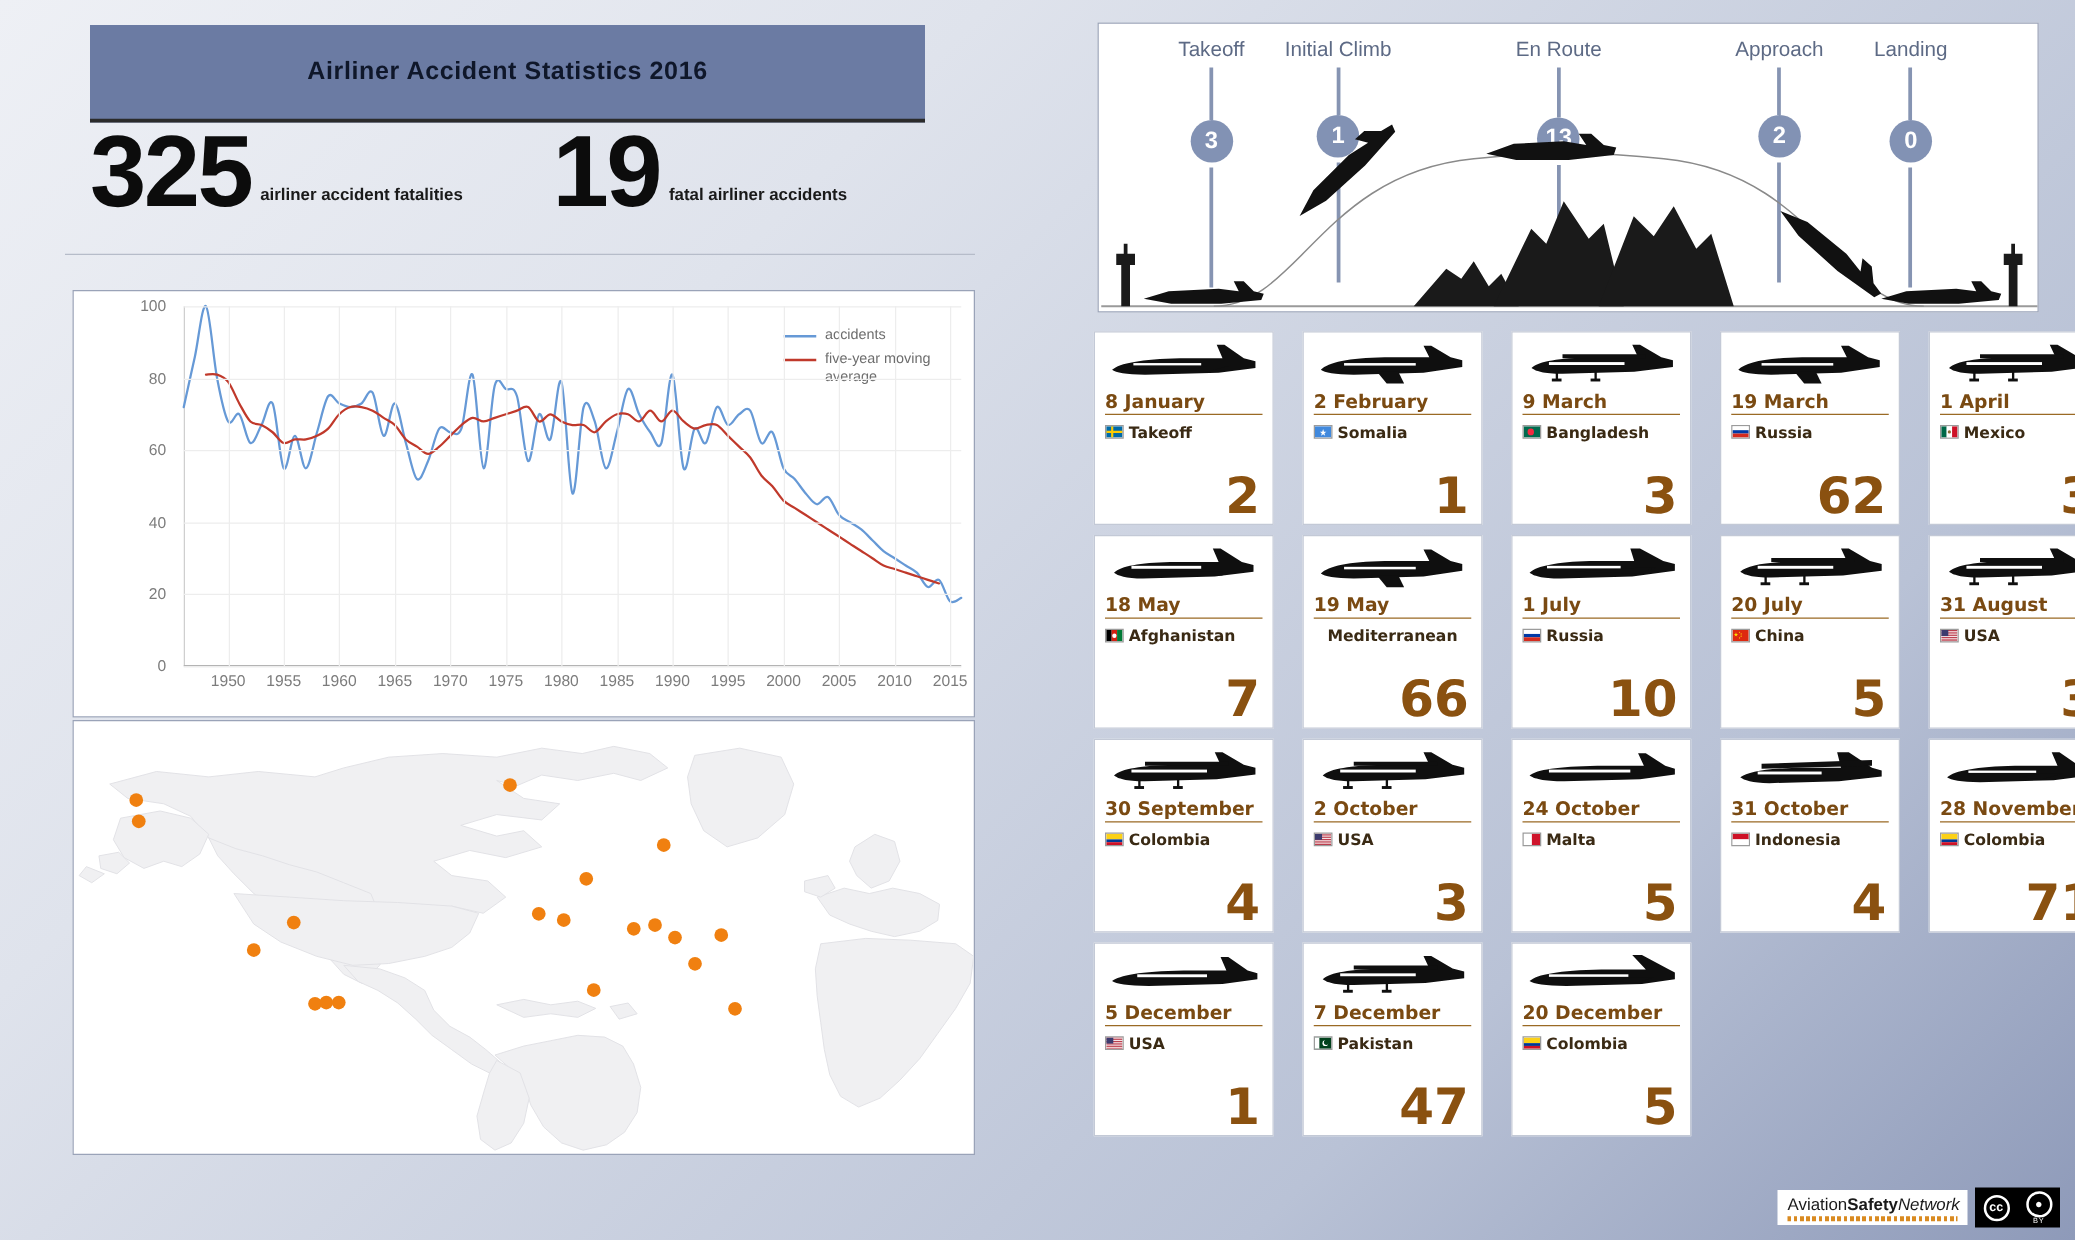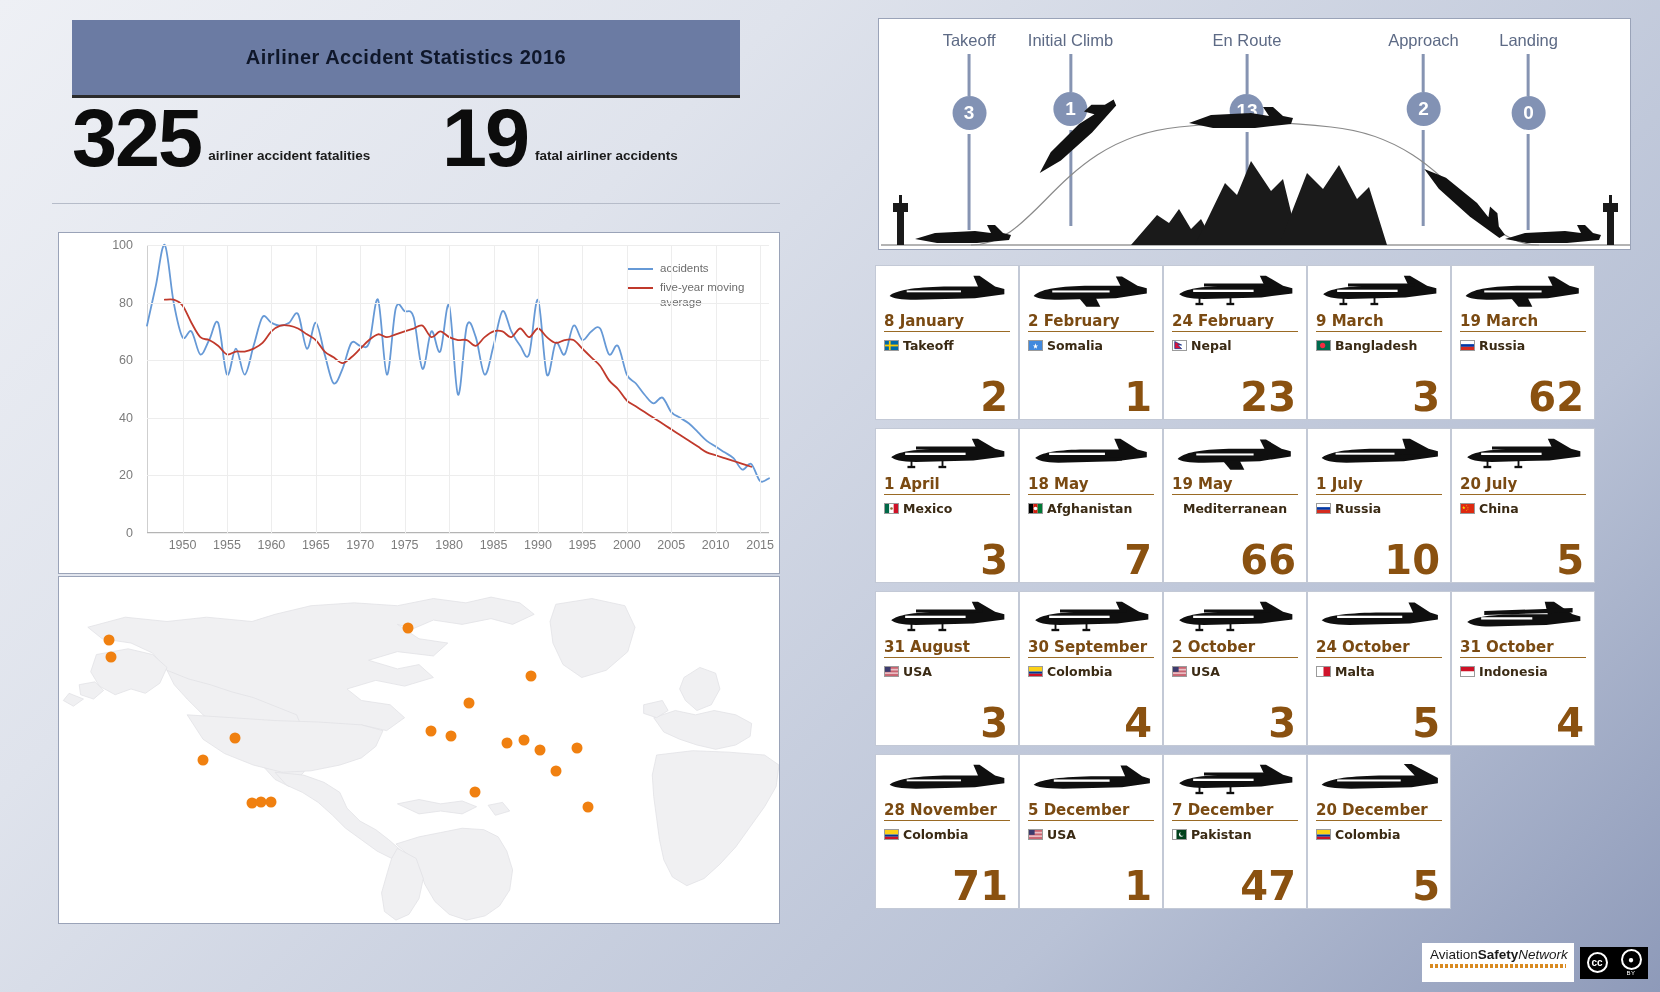--- a/index.html
+++ b/index.html
@@ -92,21 +92,21 @@
   .phase-bubble {
     width: 34px; height: 34px; border-radius: 50%; background: #8292b4;
     color: #fff; font-size: 19px; font-weight: bold;
     display: flex; align-items: center; justify-content: center; margin: 0 auto;
   }
   #phase-art { position: absolute; left: 0; right: 0; bottom: 0; height: 150px; }
 
   
   #cards {
     position: absolute; left: 45px; top: 265px; width: 760px;
-    display: grid; grid-template-columns: repeat(5, 144px); gap: 8px 0;
+    display: grid; grid-template-columns: repeat(5, 144px); gap: 8px 23px;
   }
   .card {
     background: #fff; border: 1px solid #c3c9d6; height: 155px;
     padding: 6px 8px 4px; position: relative; overflow: hidden;
   }
   .card-plane { height: 40px; display: flex; align-items: center; justify-content: center; }
   .card-plane svg { width: 124px; height: 38px; }
   .card-date {
     font-size: 15px; color: #7a4a12; font-weight: 600; white-space: nowrap;
     border-bottom: 1px solid #9a6a24; padding-bottom: 1px; overflow: hidden;
@@ -121,21 +121,21 @@
   .flag { width: 15px; height: 11px; flex: none; display: block; border: .5px solid #9b9b9b; }
   .card-num {
     position: absolute; right: 10px; bottom: 2px;
     font-size: 40px; font-weight: bold; color: #8a5110; line-height: 1;
     font-family: "DejaVu Sans", sans-serif;
   }
 
   
   #footer { position: absolute; right: 12px; bottom: 10px; display: flex; align-items: center; gap: 6px; }
   #asn-logo {
-    background: #fff; padding: 4px 8px 14px; position: relative; width: 152px;
+    background: #fff; padding: 4px 8px 3px; position: relative; width: 152px;
   }
   #asn-text { font-size: 13.5px; color: #1a1a1a; white-space: nowrap; }
   #asn-text b { font-weight: bold; }
   #asn-text i { font-style: italic; }
   #asn-bar { height: 4px; margin-top: 2px;
     background: repeating-linear-gradient(90deg,#d98a20 0 3px, #fff 3px 5px); }
   #cc-logo { background: #000; display: flex; align-items: center; padding: 0; height: 32px; width: 68px; justify-content: flex-end; }
   .cc-badge { width: 34px; height: 32px; display: flex; flex-direction: column;
               align-items: center; justify-content: center; color: #fff; }
   .cc-circle { width: 21px; height: 21px; border: 2px solid #fff; border-radius: 50%;
@@ -403,43 +403,20 @@
               <path d="M8 26 C16 19 36 16 70 15 L118 15 L112 2 L120 2 L142 15 L154 18 L154 25 L114 30 L40 32 C20 32 12 29 8 26 Z"></path>
               <path d="M40 12 L126 12 L126 16 L40 16 Z"></path>
               <rect x="33" y="30" width="2.4" height="8"></rect>
               <rect x="29" y="37" width="10" height="3"></rect>
               <rect x="73" y="30" width="2.4" height="8"></rect>
               <rect x="69" y="37" width="10" height="3"></rect>
               <rect x="26" y="20" width="78" height="3" fill="#fff"></rect>
             </g>
           </svg>
         </div>
-        <div class="card-date">24 February</div>
-        <div class="card-loc">
-          <svg class="flag" viewBox="0 0 30 20" preserveAspectRatio="none">
-            <path d="M4 1 L20 9 L11 9 L20 17 L4 17 Z" fill="#DC143C" stroke="#003893" stroke-width="1.6"></path>
-          </svg>
-          <span>Nepal</span>
-        </div>
-        <div class="card-num">23</div>
-      </div>
-      <div class="card">
-        <div class="card-plane">
-          <svg viewBox="0 0 160 46">
-            <g fill="#0f0f0f">
-              <path d="M8 26 C16 19 36 16 70 15 L118 15 L112 2 L120 2 L142 15 L154 18 L154 25 L114 30 L40 32 C20 32 12 29 8 26 Z"></path>
-              <path d="M40 12 L126 12 L126 16 L40 16 Z"></path>
-              <rect x="33" y="30" width="2.4" height="8"></rect>
-              <rect x="29" y="37" width="10" height="3"></rect>
-              <rect x="73" y="30" width="2.4" height="8"></rect>
-              <rect x="69" y="37" width="10" height="3"></rect>
-              <rect x="26" y="20" width="78" height="3" fill="#fff"></rect>
-            </g>
-          </svg>
-        </div>
         <div class="card-date">9 March</div>
         <div class="card-loc">
           <svg class="flag" viewBox="0 0 30 20" preserveAspectRatio="none">
             <rect width="30" height="20" fill="#006A4E"></rect>
             <circle cx="13" cy="10" r="6" fill="#F42A41"></circle>
           </svg>
           <span>Bangladesh</span>
         </div>
         <div class="card-num">3</div>
       </div>

